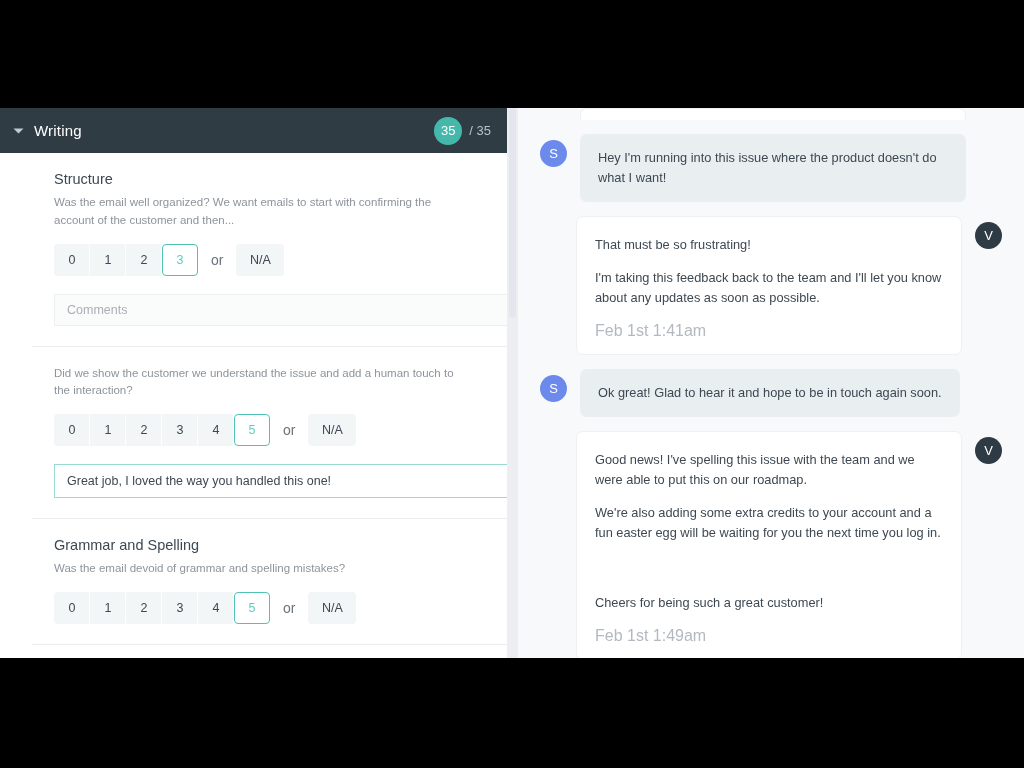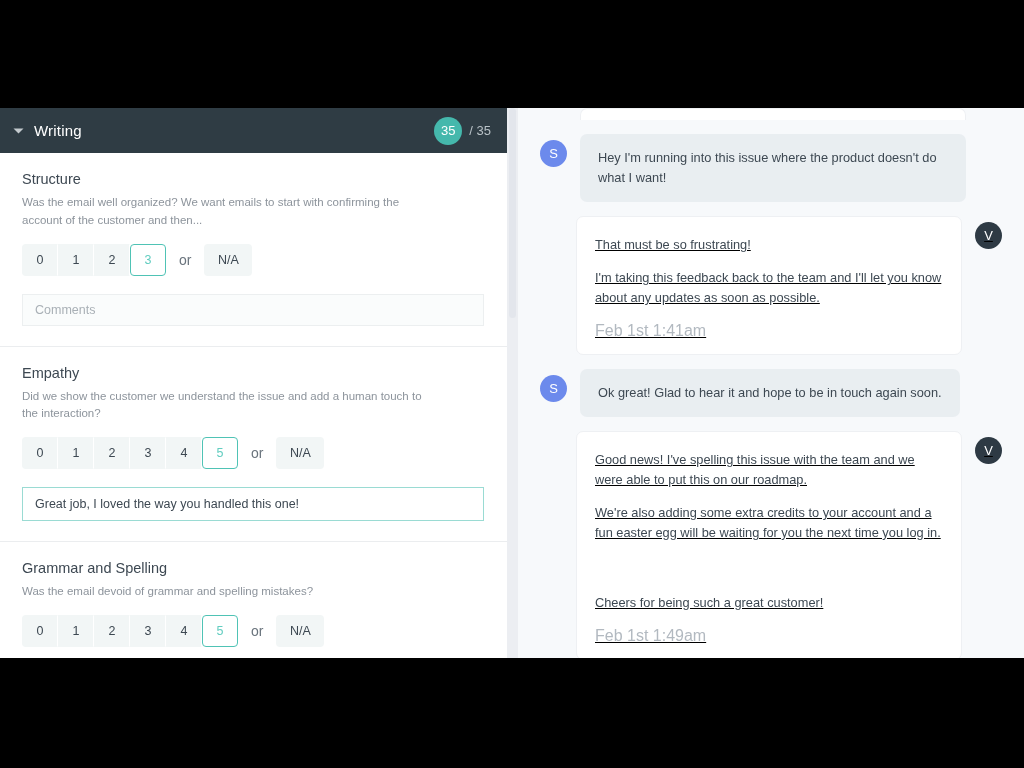--- a/index.html
+++ b/index.html
@@ -68,20 +68,21 @@
   .score-total {
     color: #b9c2c7;
     font-size: 13px;
     margin-left: 5px;
   }
 
   .sc-body {
     flex: 1;
     overflow: hidden;
     position: relative;
+    padding-left: 32px;
   }
   .section {
     padding: 18px 22px 20px 22px;
     border-bottom: 1px solid #ebedef;
   }
   .sec-title {
     font-size: 14.5px;
     color: #3d4852;
     margin-bottom: 7px;
   }
@@ -177,21 +178,21 @@
     position: relative;
     overflow: hidden;
     padding: 0 22px;
   }
   .chat-inner { position: relative; }
   .msg-row {
     display: flex;
     align-items: flex-start;
     margin-bottom: 14px;
   }
-  .msg-row.agent { justify-content: flex-end; text-decoration: underline; }
+  .msg-row.agent { justify-content: flex-end; }
   .avatar {
     width: 27px; height: 27px;
     border-radius: 50%;
     color: #ffffff;
     font-size: 13px;
     display: flex; align-items: center; justify-content: center;
     flex: 0 0 27px;
   }
   .avatar.cust { background: #6c8aec; margin-right: 13px; margin-top: 6px; }
   .avatar.agt  { background: #2e3a44; margin-left: 13px; margin-top: 6px; }
@@ -264,21 +265,20 @@
               <div class="rbtn">2</div>
               <div class="rbtn selected">3</div>
             </div>
             <span class="or-label">or</span>
             <div class="na-btn">N/A</div>
           </div>
           <div class="comment-box empty">Comments</div>
         </div>
 
         <div class="section">
-          <div class="sec-title">Empathy</div>
           <div class="sec-desc">Did we show the customer we understand the issue and add a human touch to the interaction?</div>
           <div class="rating-row">
             <div class="rating-group">
               <div class="rbtn">0</div>
               <div class="rbtn">1</div>
               <div class="rbtn">2</div>
               <div class="rbtn">3</div>
               <div class="rbtn">4</div>
               <div class="rbtn selected">5</div>
             </div>

